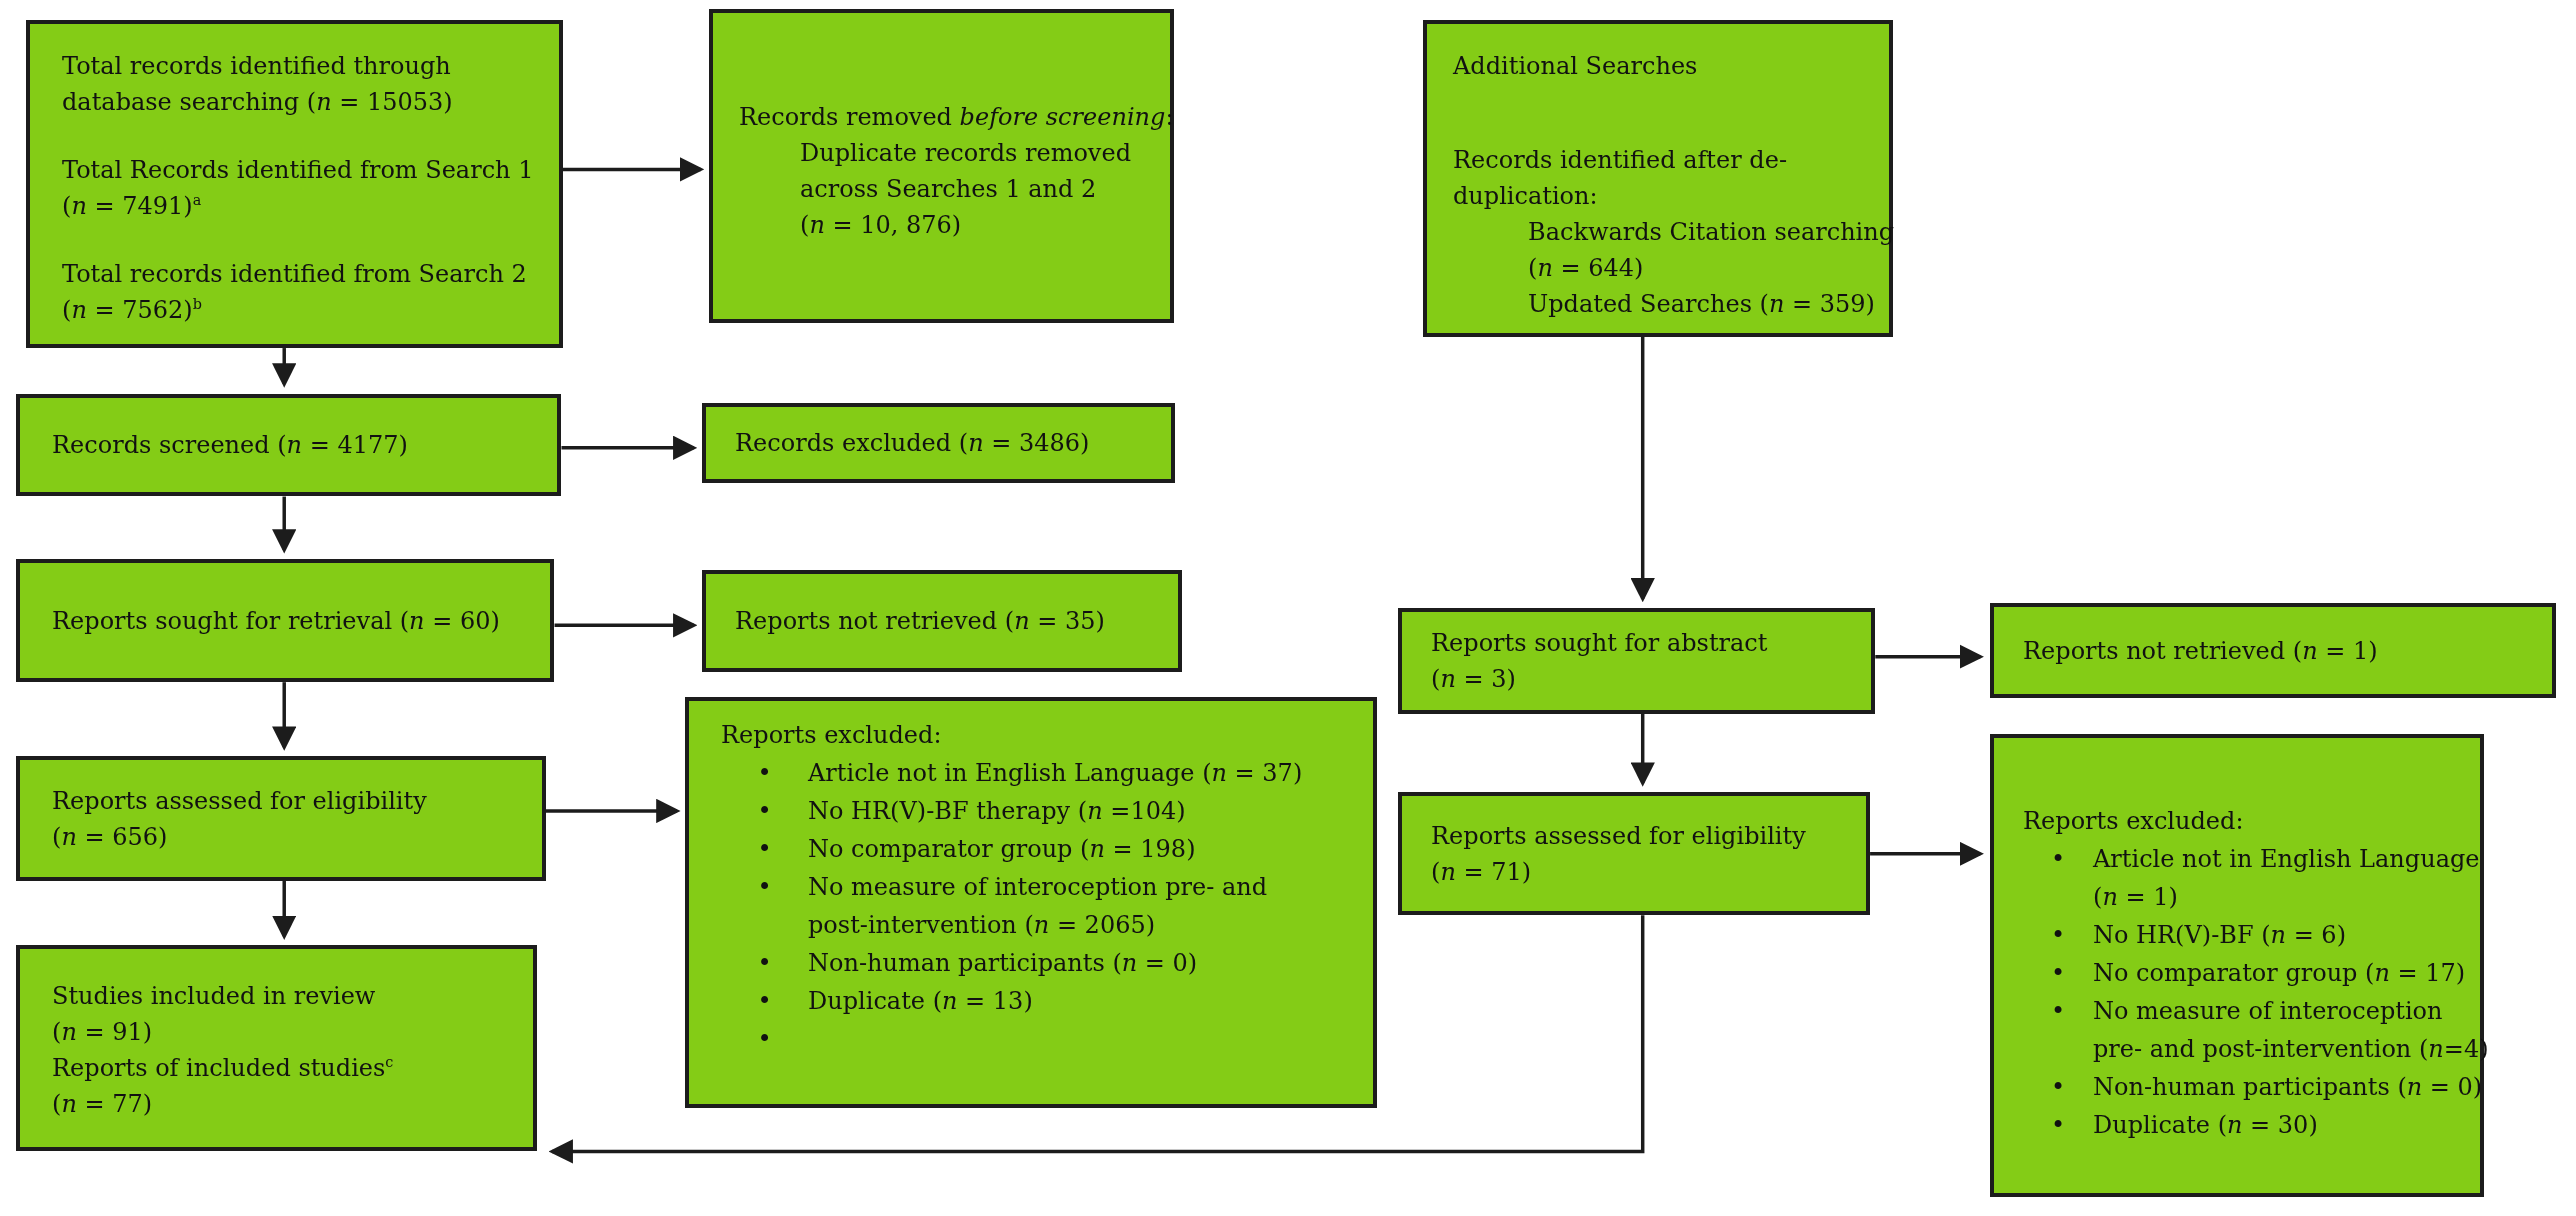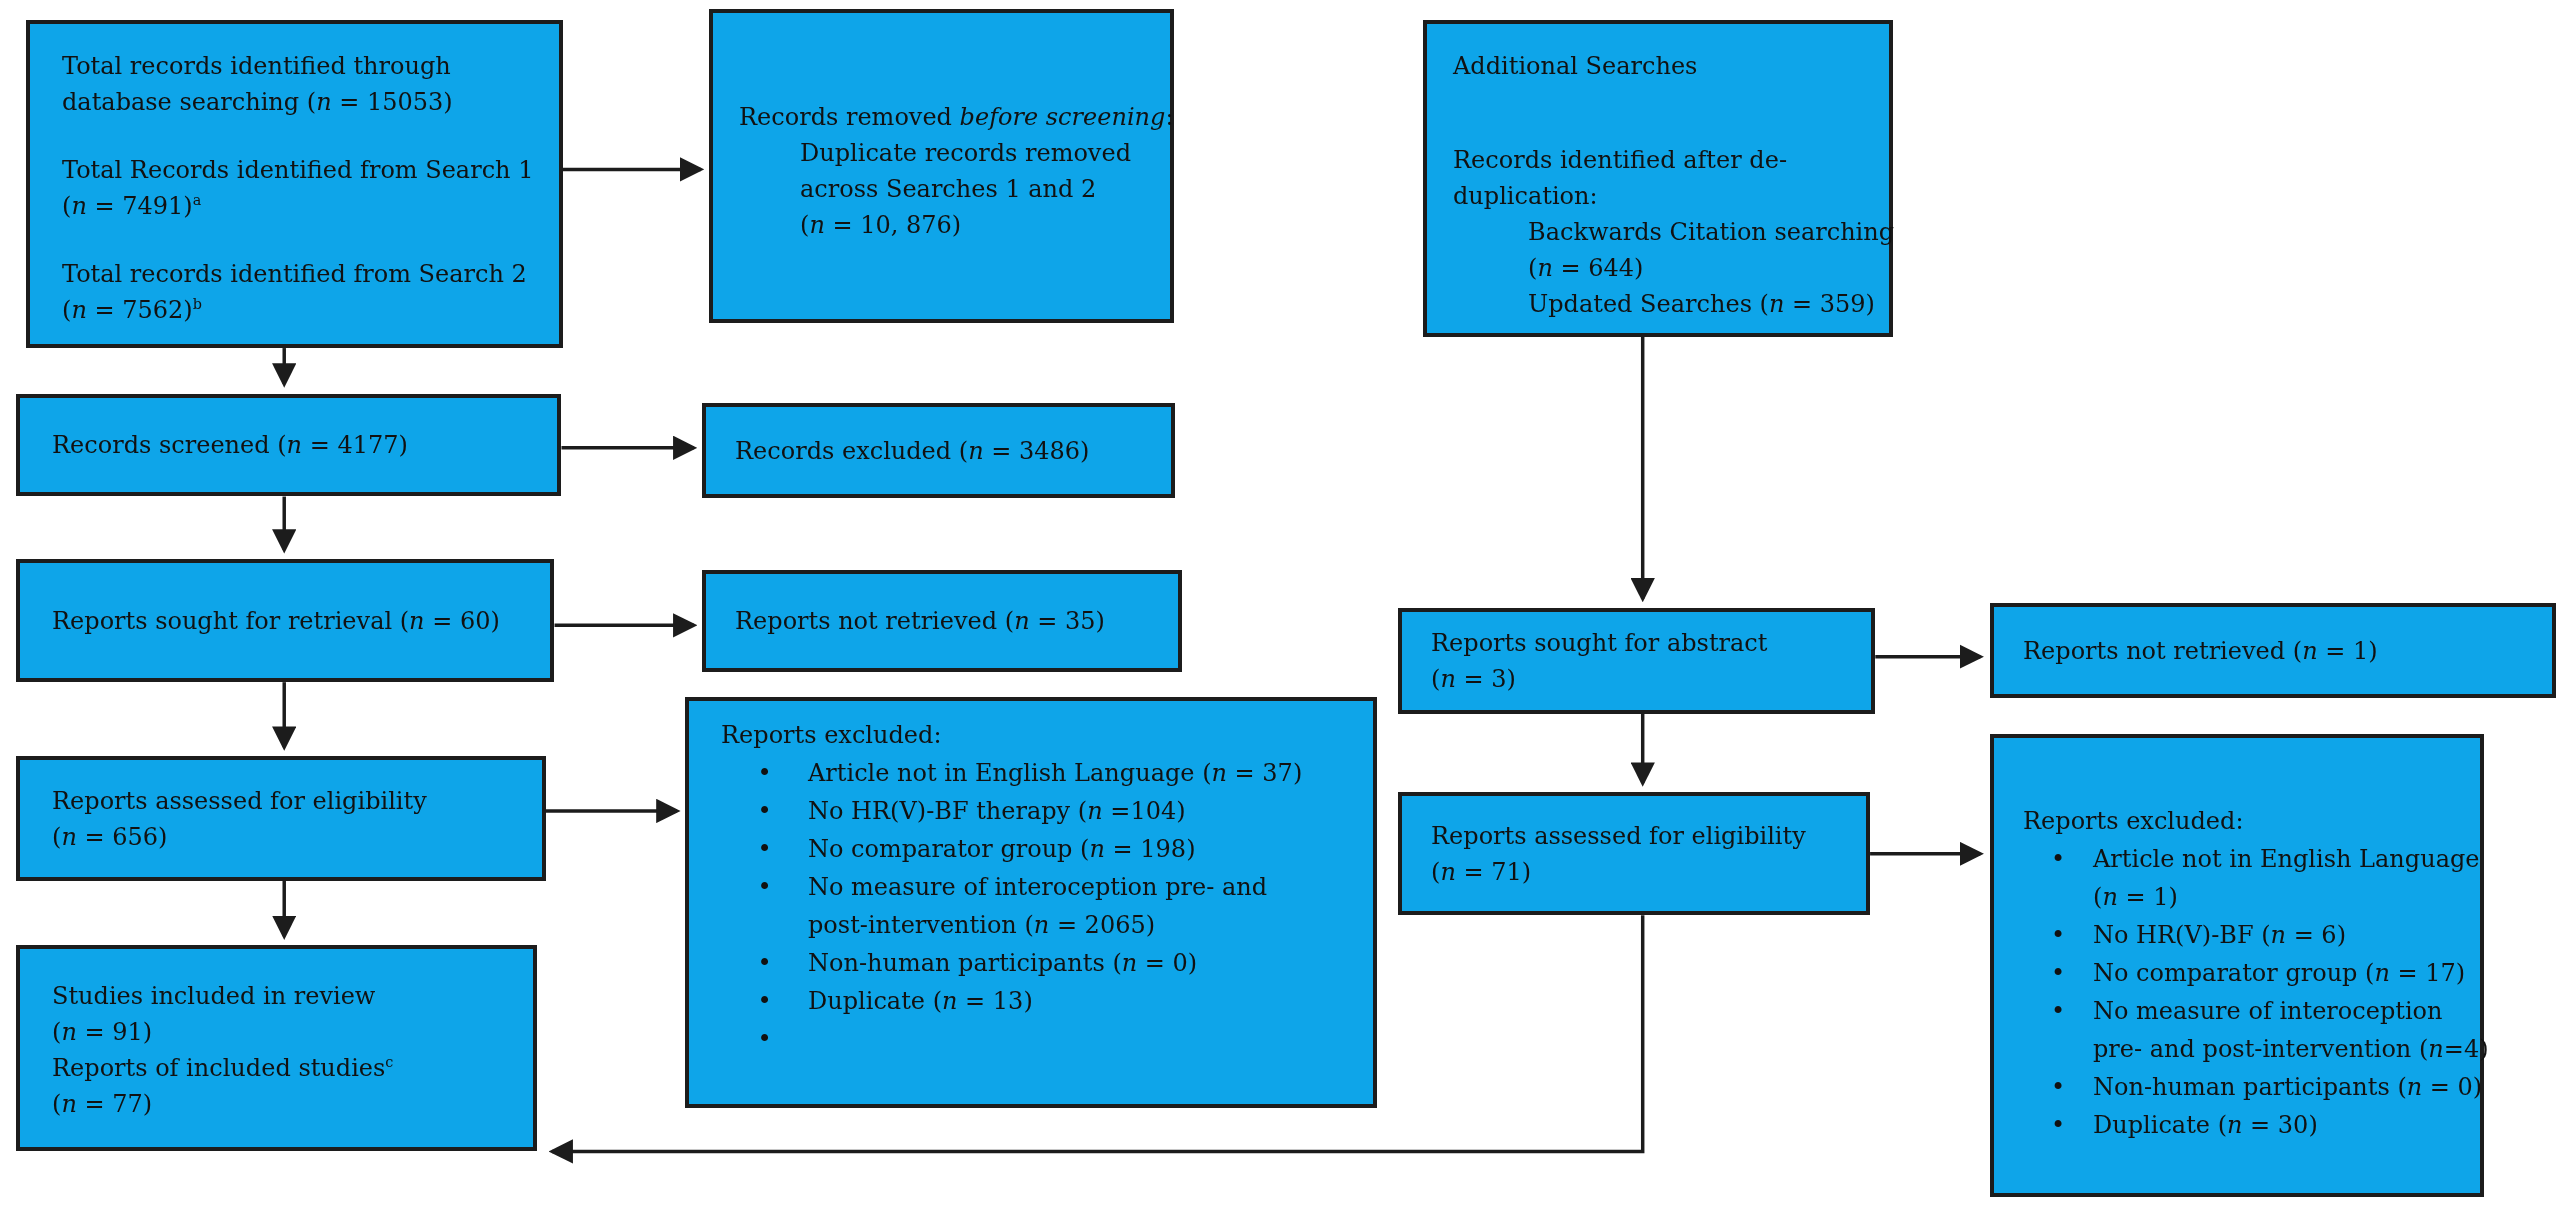--- a/index.html
+++ b/index.html
@@ -2,21 +2,21 @@
 <html style="font-size:9.3px"><head>
 <meta charset="utf-8">
 <style>
   * { margin:0; padding:0; box-sizing:border-box; }
   html,body { background:#ffffff; }
   .canvas {
     position:relative; width:2576px; height:1217px; background:#fff;
     font-family:"DejaVu Serif","Liberation Serif",serif;
     color:#111; font-size:24px; line-height:36px;
   }
-  .box { position:absolute; border:4px solid #1c1c1c; background:#0ea5e9; }
+  .box { position:absolute; border:4px solid #1c1c1c; background:#84cc16; }
   .vcenter { display:flex; flex-direction:column; justify-content:center; }
   .line { white-space:nowrap; display:block; }
   .para + .para { margin-top:32px; }
   .indent  { margin-left:61px; }
   .indent2 { margin-left:75px; }
   .gaptop  { margin-top:58px; }
   sup { font-size:60%; line-height:0; }
   .excl { line-height:38px; }
   .bullet { display:flex; }
   .bullet .dot { flex:0 0 87px; text-align:center; }
@@ -85,21 +85,21 @@
         <span class="line">(<i>n</i> = 644)</span>
         <span class="line">Updated Searches (<i>n</i> = 359)</span>
       </div>
     </div>
   </div>
 
   <div class="box vcenter" style="left:16px; top:394px; width:545px; height:102px; padding-left:32px;">
     <span class="line">Records screened (<i>n</i> = 4177)</span>
   </div>
 
-  <div class="box vcenter" style="left:702px; top:403px; width:473px; height:95px; padding-left:29px;">
+  <div class="box vcenter" style="left:702px; top:403px; width:473px; height:80px; padding-left:29px;">
     <span class="line">Records excluded (<i>n</i> = 3486)</span>
   </div>
 
   <div class="box vcenter" style="left:16px; top:559px; width:538px; height:123px; padding-left:32px;">
     <span class="line">Reports sought for retrieval (<i>n</i> = 60)</span>
   </div>
 
   <div class="box vcenter" style="left:702px; top:570px; width:480px; height:102px; padding-left:29px;">
     <span class="line">Reports not retrieved (<i>n</i> = 35)</span>
   </div>

